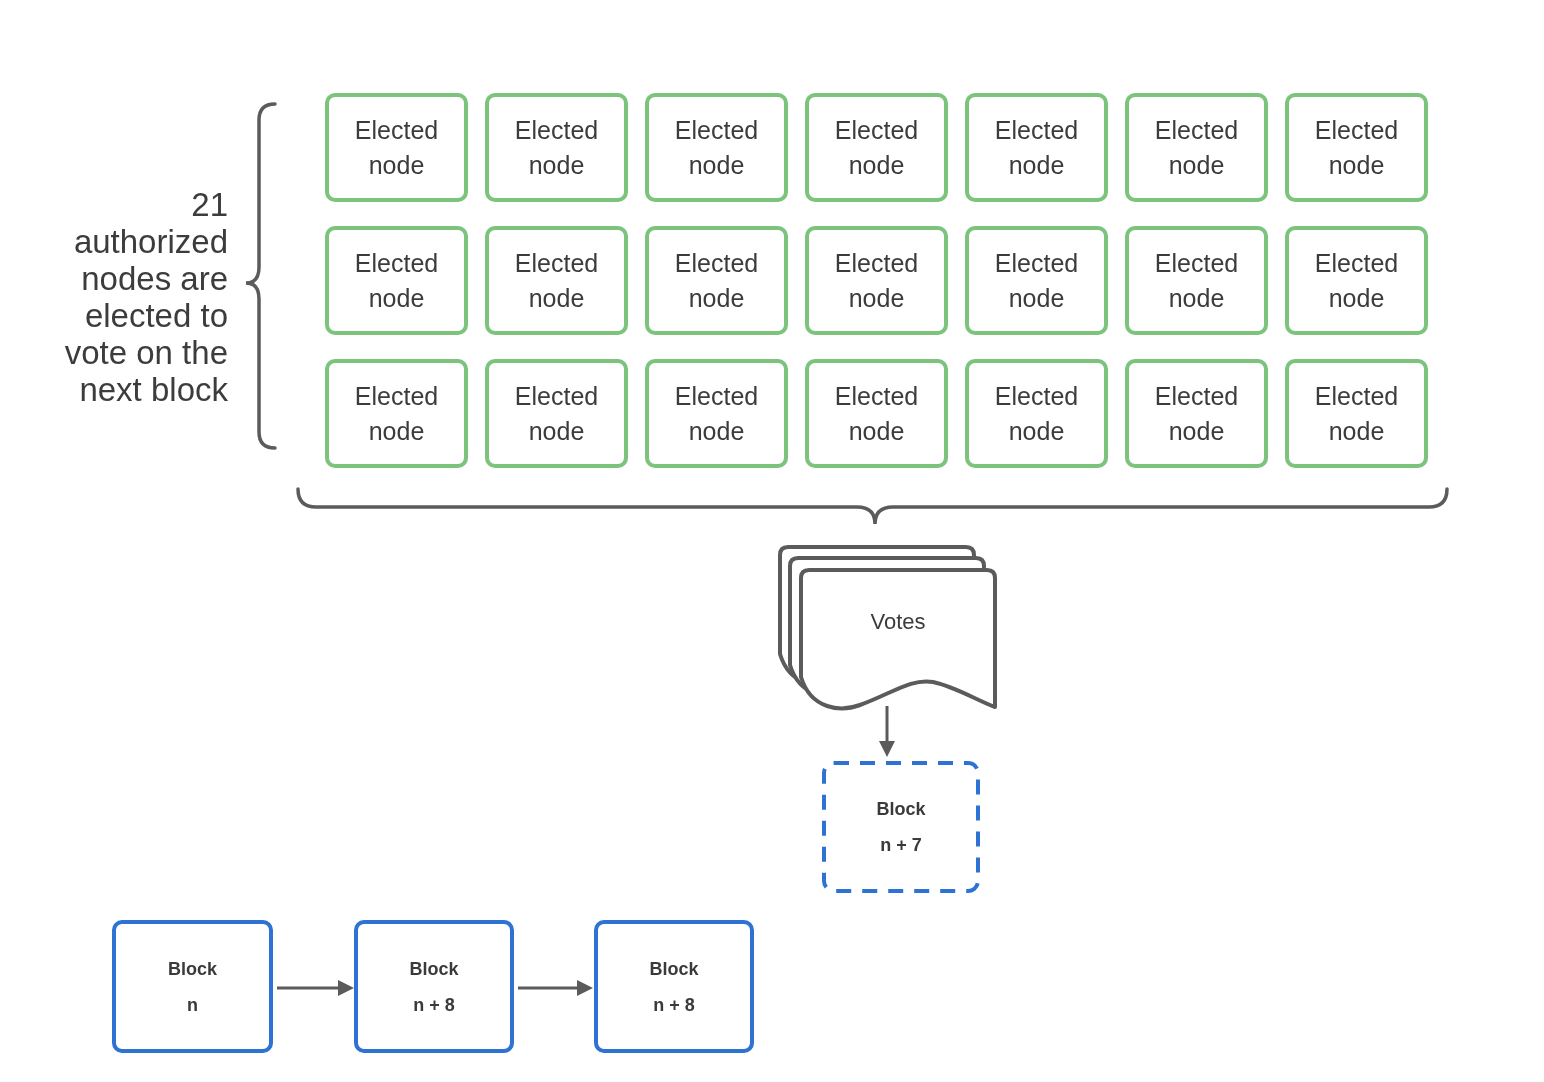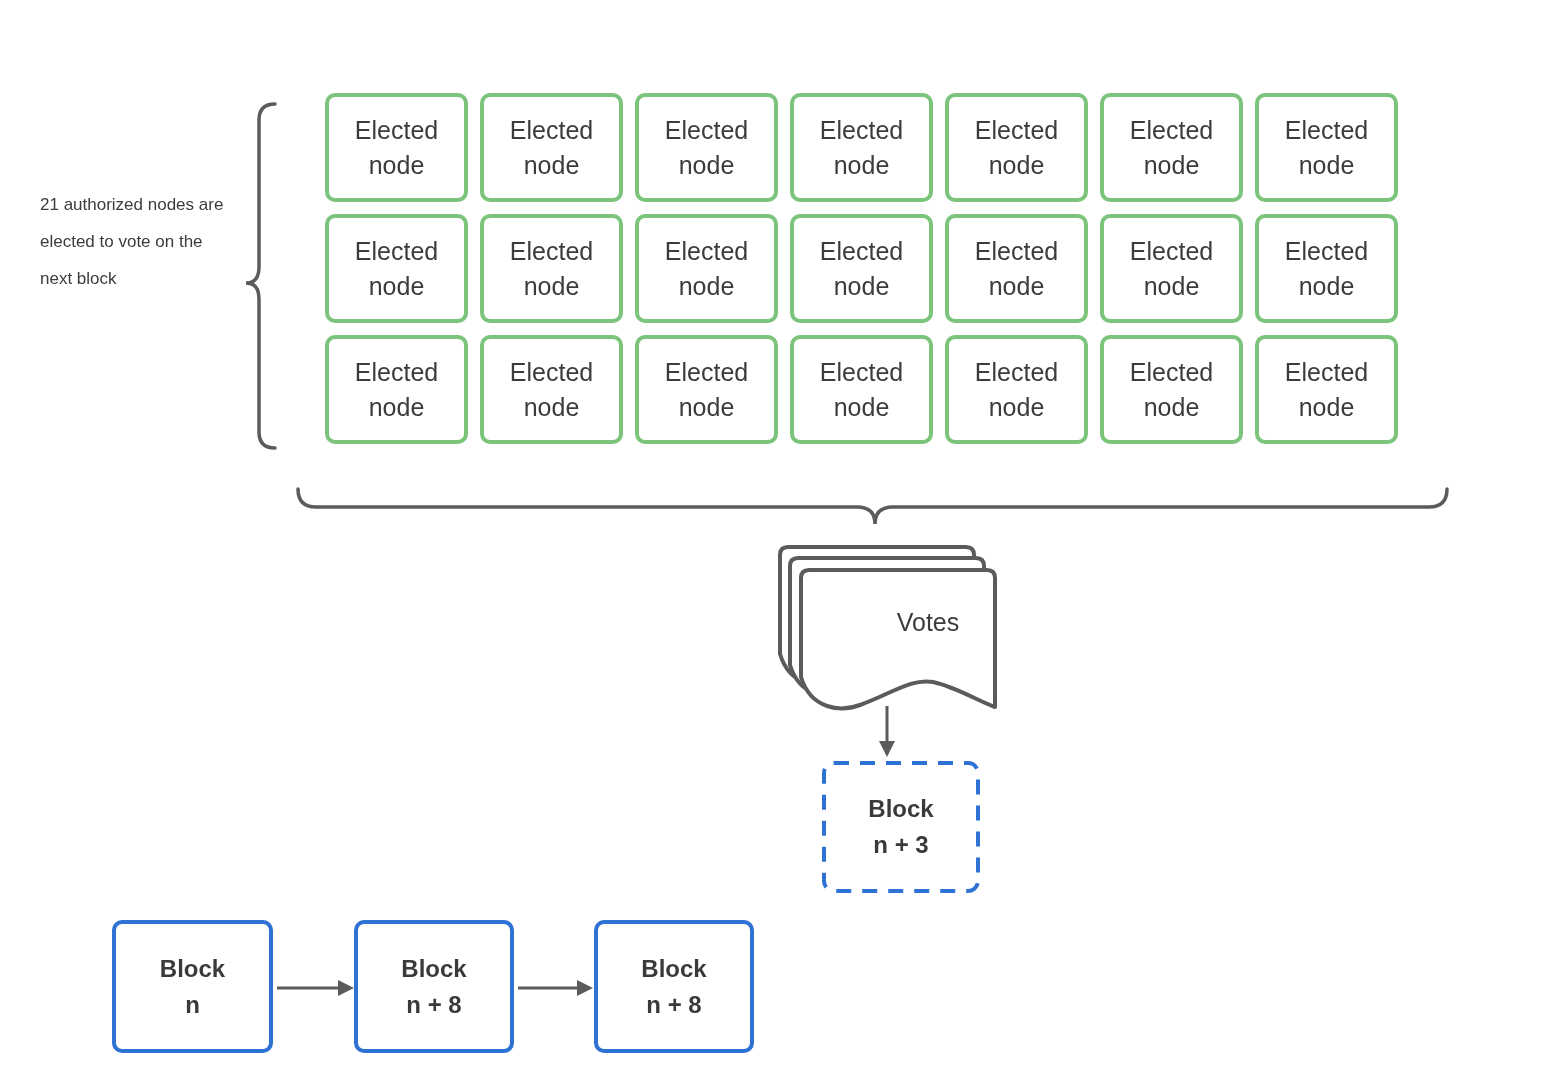--- a/index.html
+++ b/index.html
@@ -5,48 +5,48 @@
   html,body { margin:0; padding:0; background:#ffffff; }
   .stage {
     position:relative; width:1544px; height:1082px; background:#ffffff;
     font-family:"Liberation Sans", sans-serif; overflow:hidden;
   }
   svg.layer { position:absolute; left:0; top:0; width:1544px; height:1082px; }
 
   
   .annotation {
     position:absolute; left:40px; top:186px; width:188px;
-    text-align:left; font-size:17px; line-height:37px; color:#3c3c3c;
+    text-align:right; font-size:33px; line-height:37px; color:#3c3c3c;
   }
 
   
   .nodes-grid {
     position:absolute; left:325px; top:93px;
     display:grid; grid-template-columns:repeat(7,143px);
-    grid-auto-rows:109px; column-gap:17px; row-gap:24px;gap:12px;
+    grid-auto-rows:109px; column-gap:17px; row-gap:24px;
   }
   .node {
     box-sizing:border-box; background:#ffffff;
     border:4px solid #7cc47c; border-radius:10px;
     display:flex; align-items:center; justify-content:center;
     text-align:center; font-size:25px; line-height:35px; color:#3c3c3c;
   }
 
   
   .votes-label {
-    position:absolute; left:831px; top:570px; width:194px; height:104px;
+    position:absolute; left:801px; top:570px; width:194px; height:104px;
     display:flex; align-items:center; justify-content:center;
-    font-size:25px; color:#3c3c3c;
+    font-size:22px; color:#3c3c3c;
   }
 
   
   .block {
     position:absolute; box-sizing:border-box; background:#ffffff;
     display:flex; flex-direction:column; align-items:center; justify-content:center;
-    text-align:center; font-weight:bold; font-size:24px; line-height:36px; color:#3a3a3a;
+    text-align:center; font-weight:bold; font-size:18px; line-height:36px; color:#3a3a3a;
   }
   .block.solid { border:4px solid #2e72d3; border-radius:10px; }
   .block.dashed { border:none; }
   .dash-svg { position:absolute; left:0; top:0; width:100%; height:100%; }
   .block .txt { position:relative; }
 
   #block-n3 { left:822px; top:761px; width:158px; height:132px; }
   #block-n  { left:112px; top:920px; width:161px; height:133px; }
   #block-n1 { left:354px; top:920px; width:160px; height:133px; }
   #block-n2 { left:594px; top:920px; width:160px; height:133px; }
@@ -159,21 +159,21 @@
       </div>
     </div>
 
   <div class="votes-label">Votes</div>
 
   <div class="block dashed" id="block-n3">
     <svg class="dash-svg" viewBox="0 0 158 132">
       <rect x="2" y="2" width="154" height="128" rx="10" fill="none" stroke="#2e72d3" stroke-width="4" stroke-dasharray="15 11"></rect>
     </svg>
     <span class="txt">Block</span>
-    <span class="txt">n + 3</span>
+    <span class="txt">n + 7</span>
   </div>
 
   <div class="block solid" id="block-n">
     <span class="txt">Block</span>
     <span class="txt">n</span>
   </div>
   <div class="block solid" id="block-n1">
     <span class="txt">Block</span>
     <span class="txt">n + 8</span>
   </div>

